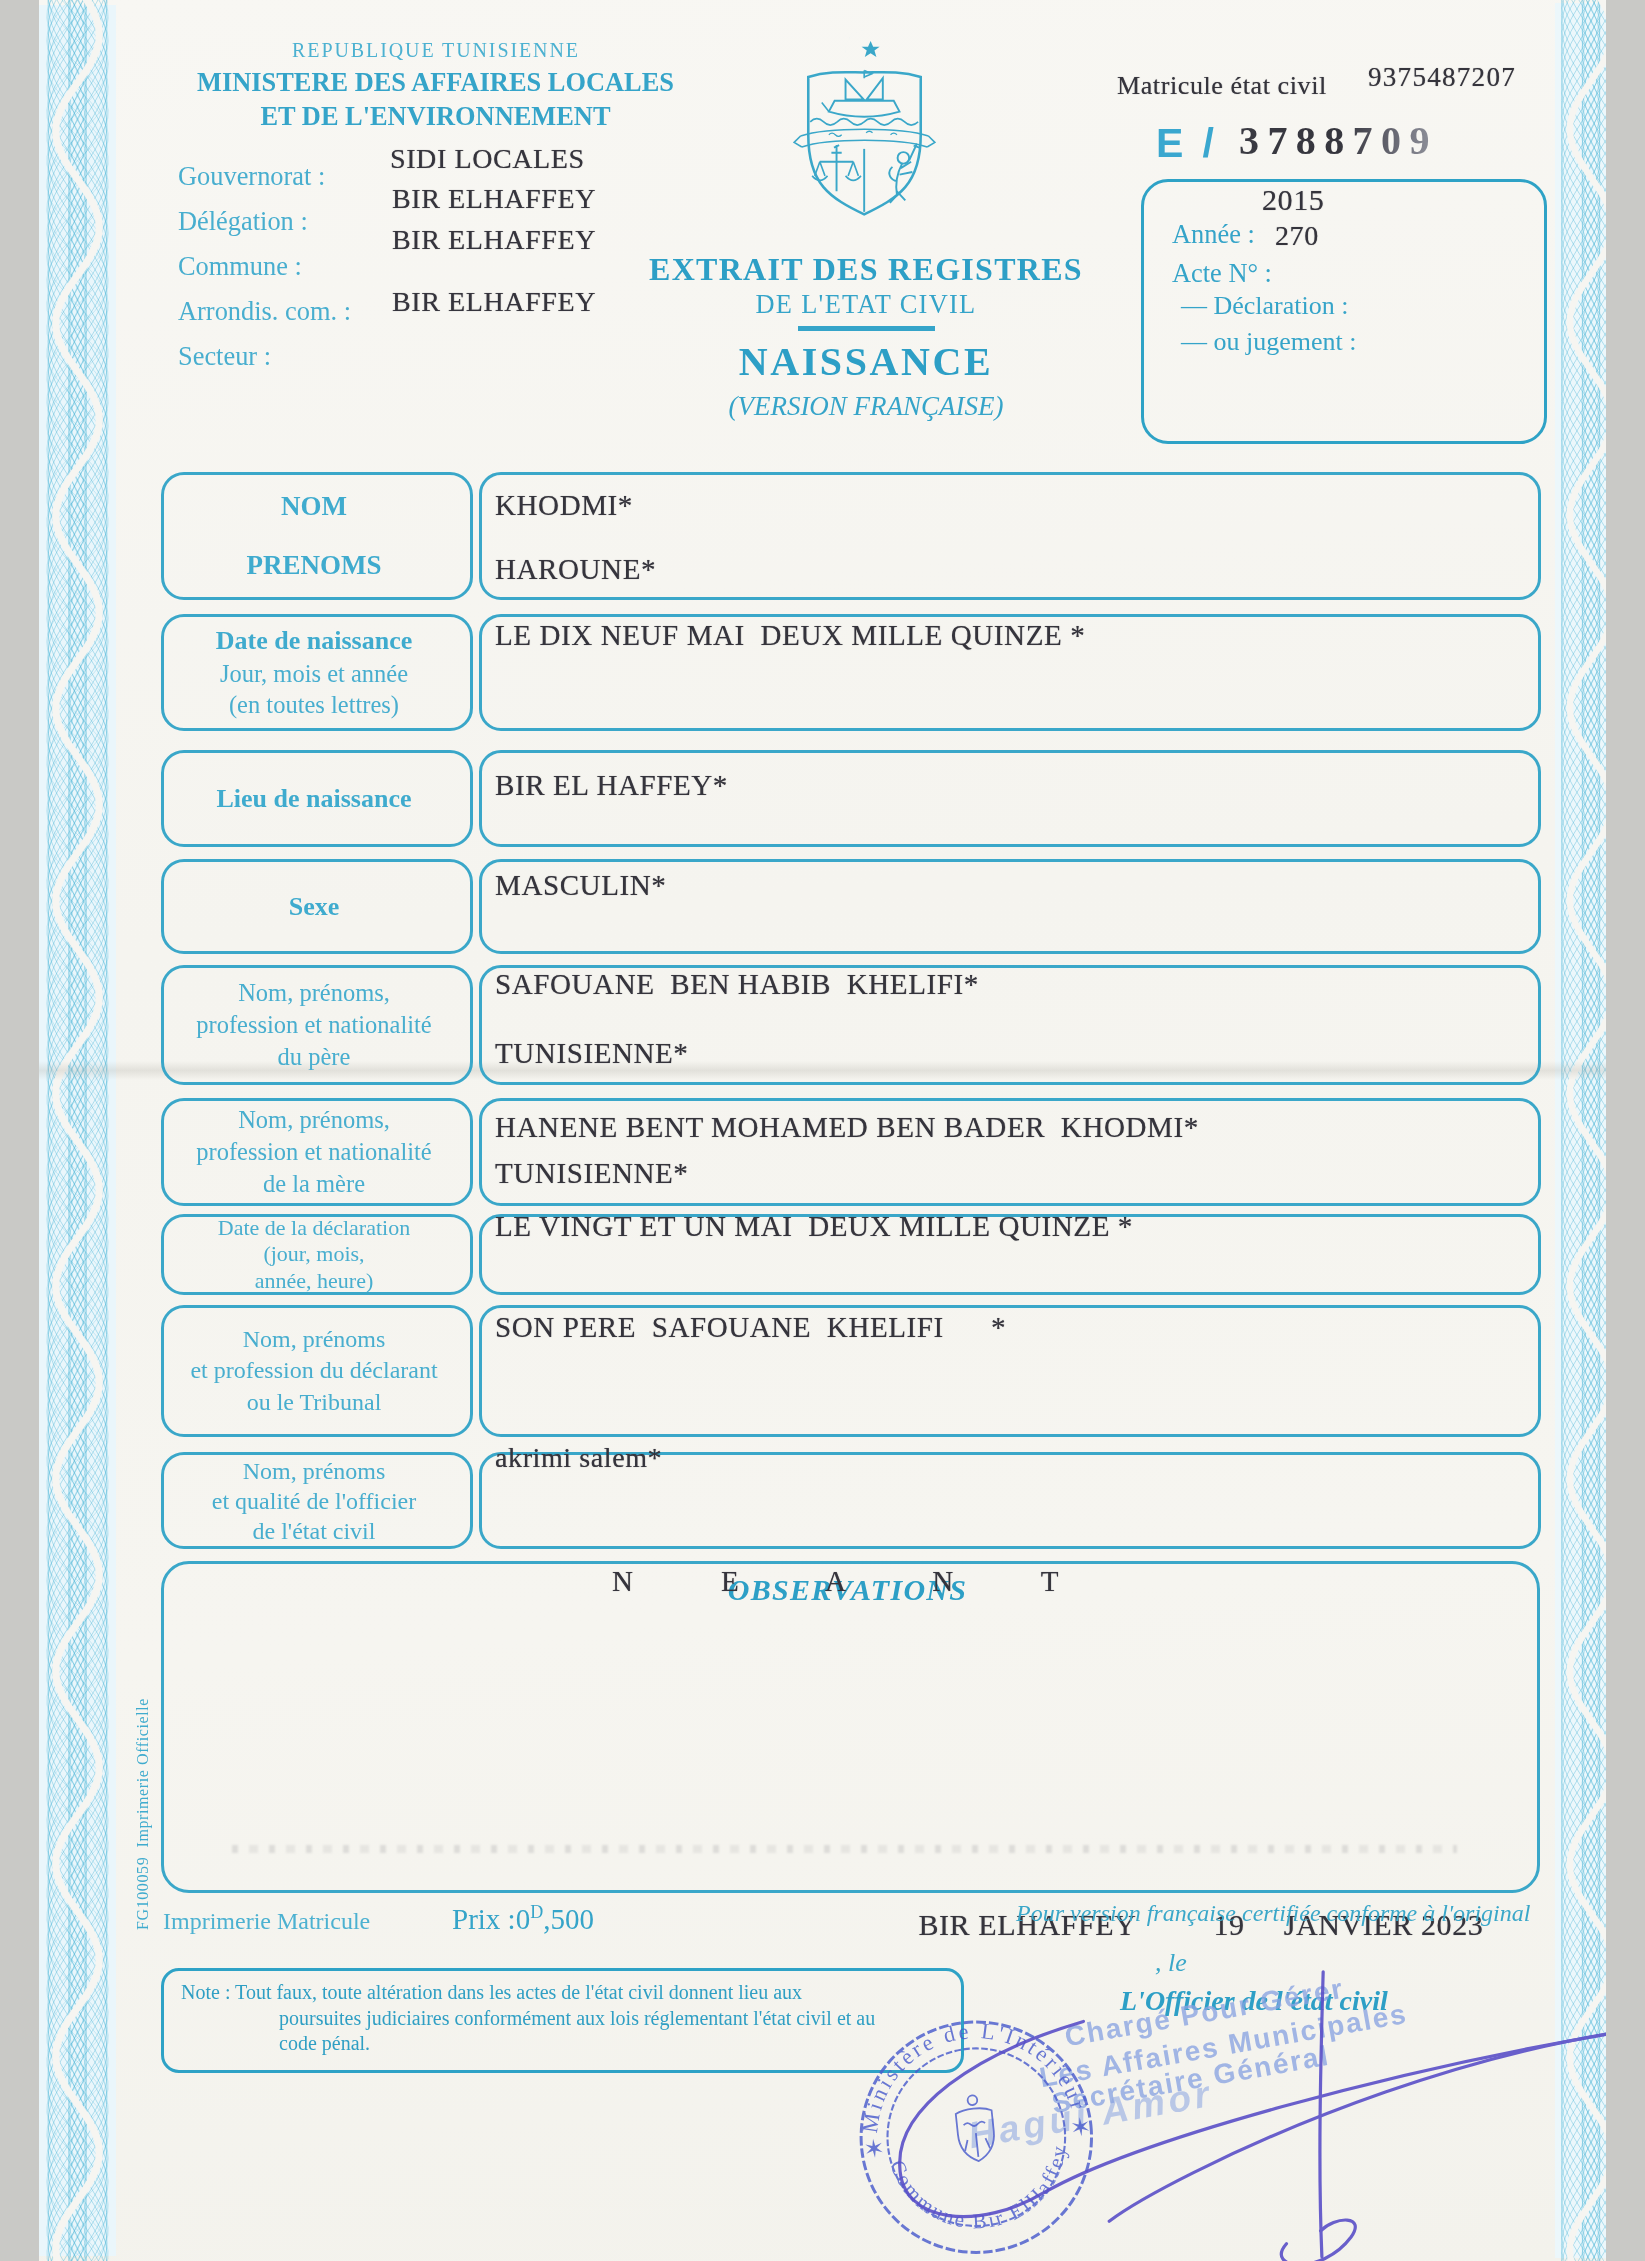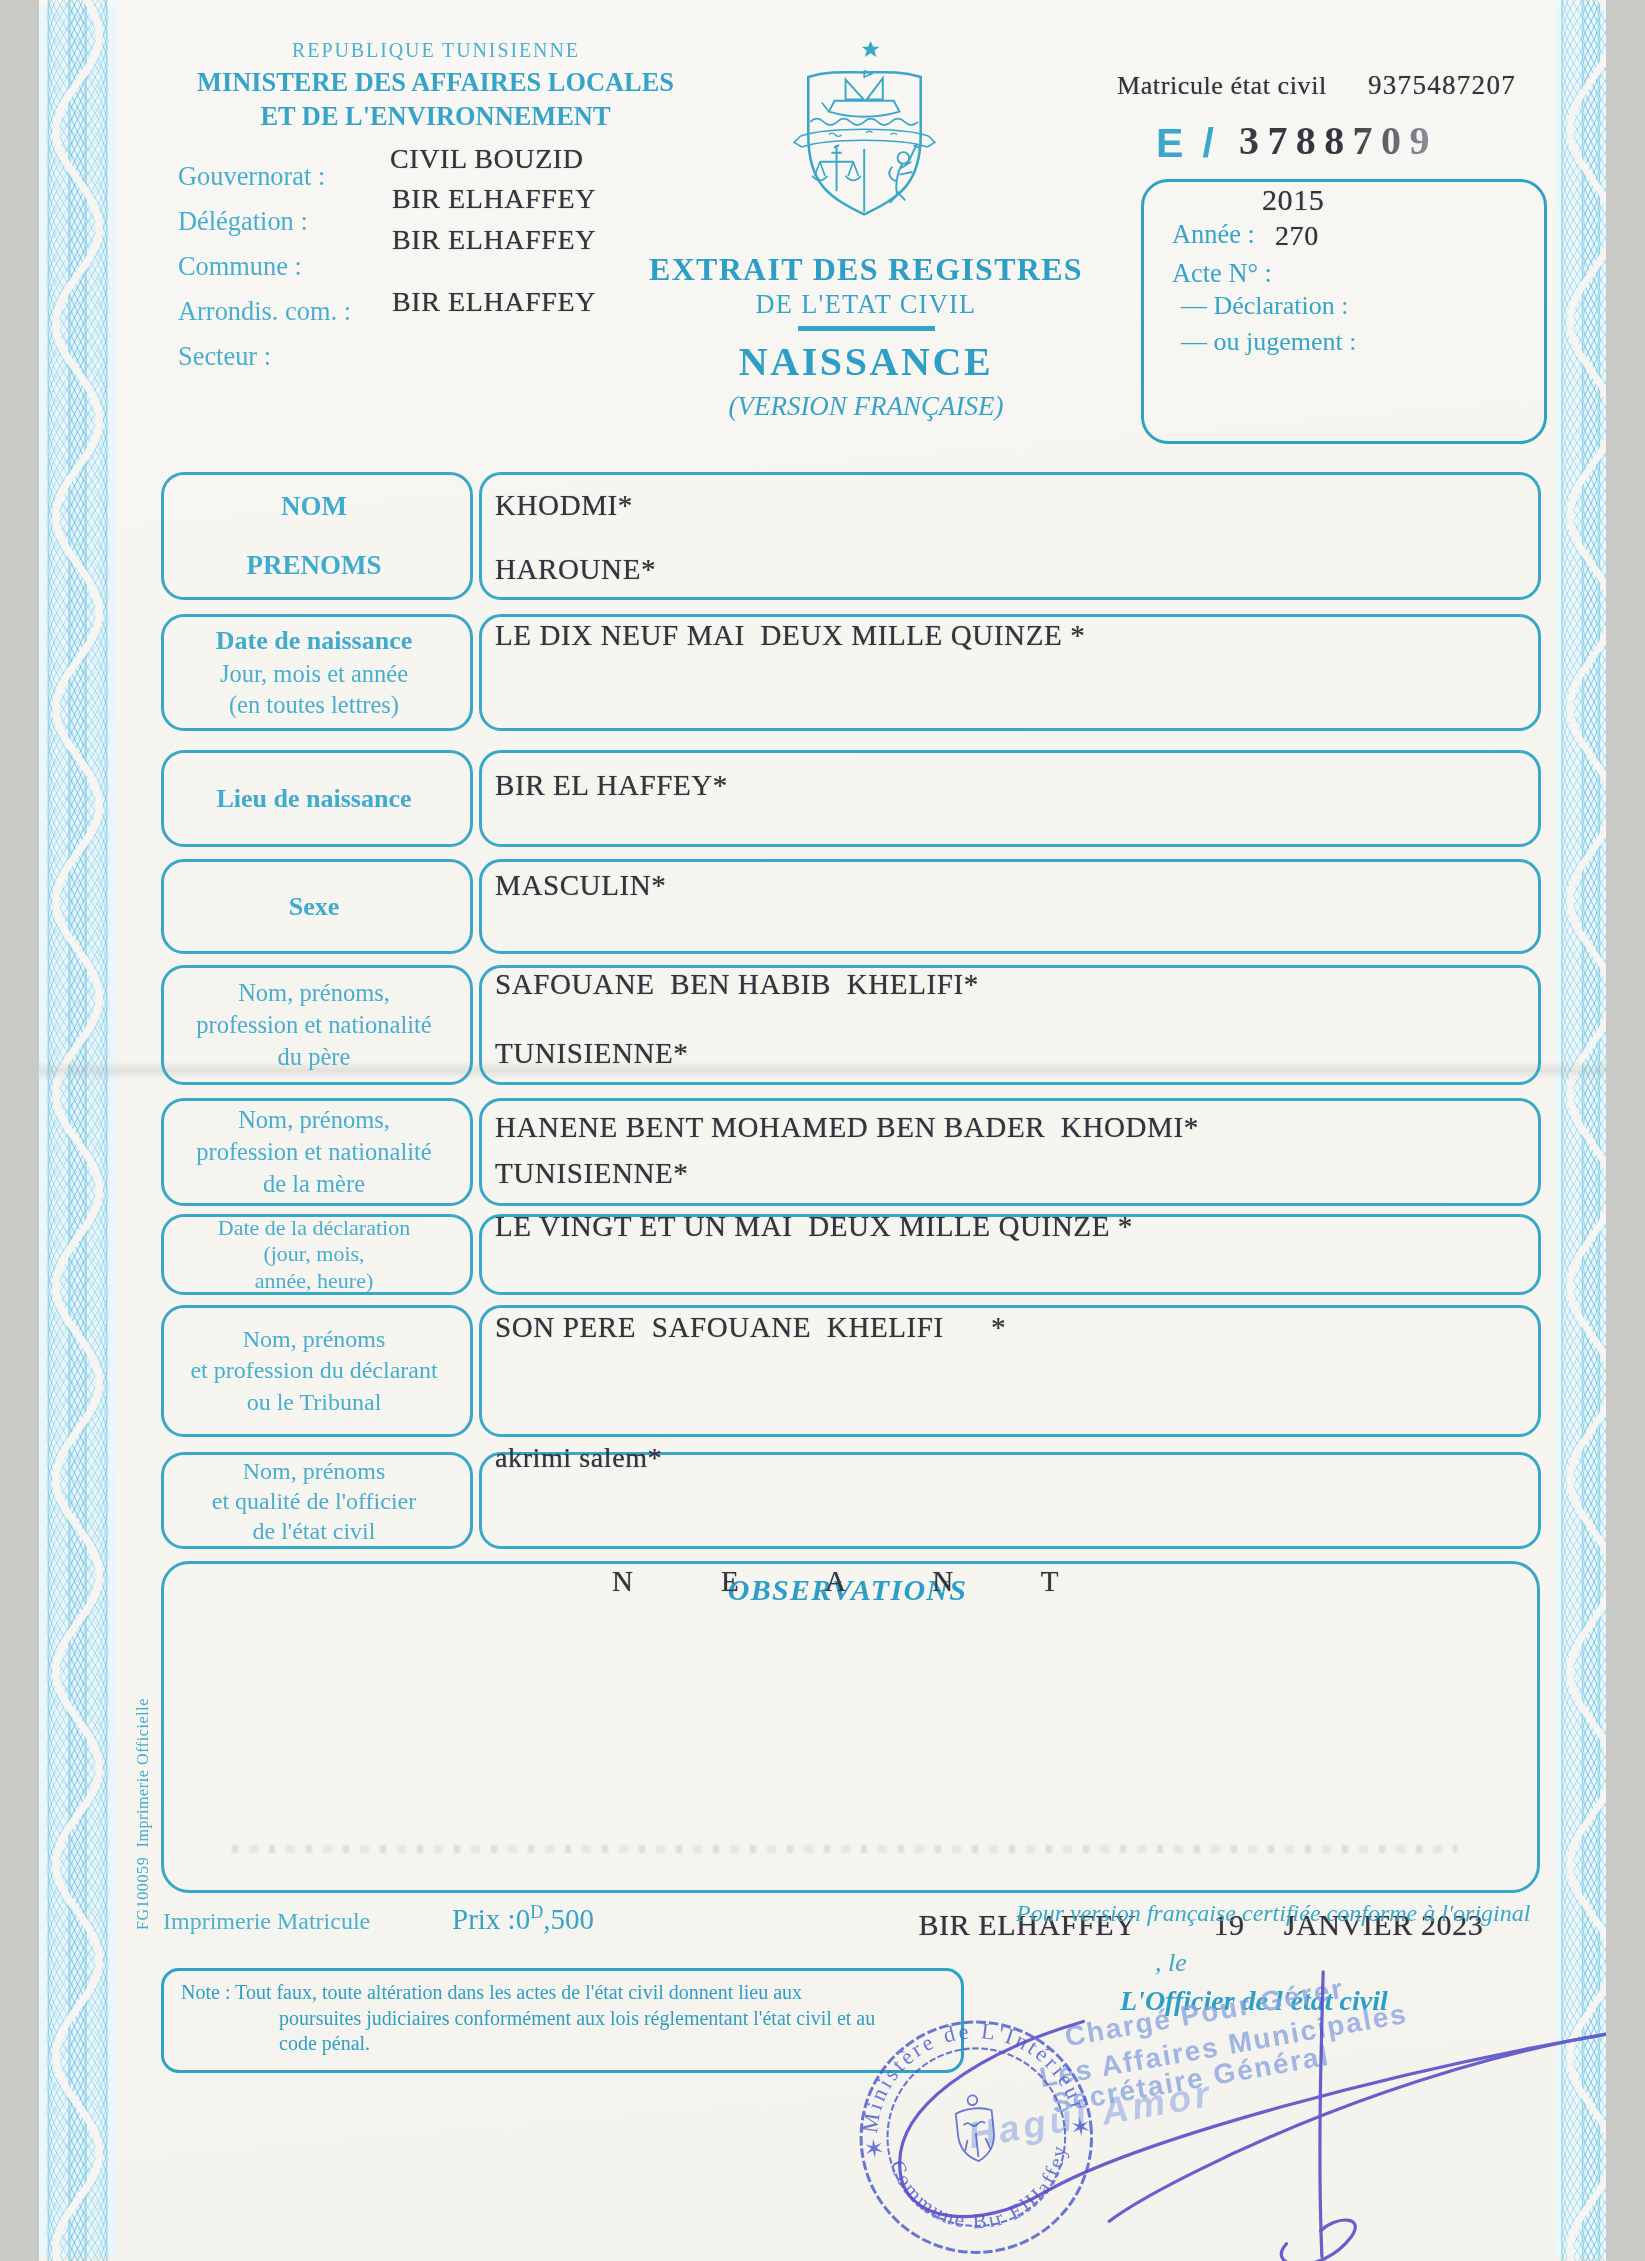--- a/index.html
+++ b/index.html
@@ -157,21 +157,21 @@
   <div class="abs ctr b teal" style="left:113px;top:67px;width:567px;font-size:26.4px;">MINISTERE DES AFFAIRES LOCALES</div>
   <div class="abs ctr b teal" style="left:113px;top:101px;width:567px;font-size:26.4px;">ET DE L'ENVIRONNEMENT</div>
 
   <div class="abs" style="left:139px;top:161px;font-size:26.4px;color:#48aecf;">
     <div style="margin-bottom:14px;">Gouvernorat :</div>
     <div style="margin-bottom:14px;">Délégation :</div>
     <div style="margin-bottom:14px;">Commune :</div>
     <div style="margin-bottom:14px;">Arrondis. com. :</div>
     <div>Secteur :</div>
   </div>
-  <div class="abs ink" style="left:351px;top:143px;font-size:28px;">CIVIL BOUZID</div>
+  <div class="abs ink" style="left:351px;top:143px;font-size:28px;">SIDI LOCALES</div>
   <div class="abs ink" style="left:353px;top:183px;font-size:28px;">BIR ELHAFFEY</div>
   <div class="abs ink" style="left:353px;top:224px;font-size:28px;">BIR ELHAFFEY</div>
   <div class="abs ink" style="left:353px;top:286px;font-size:28px;">BIR ELHAFFEY</div>
 
   <svg class="abs" style="left:750px;top:24.5px;" width="151" height="197" viewBox="0 0 235 305" stroke="#3aa7c9" fill="none" stroke-width="3">
     <path d="M117,8 A29,29 0 1 0 117,66 A23,23 0 1 1 117,8 Z" fill="#3aa7c9" stroke="none"></path>
     <polygon points="127,24 131,33 141,33 133,39 136,49 127,43 118,49 121,39 113,33 123,33" fill="#3aa7c9" stroke="none"></polygon>
     <path d="M30,80 C62,70 92,73 117,73 C142,73 172,70 205,80 L205,170 C205,248 170,268 117,294 C64,268 30,248 30,170 Z" stroke-width="4"></path>
     <path d="M62,134 Q117,150 172,134 L163,117 L71,117 Z"></path>
     <path d="M88,115 L88,84 L116,115 Z M146,115 L146,82 L121,115 Z"></path>
@@ -188,21 +188,21 @@
     </g>
   </svg>
 
   <div class="abs ctr b" style="left:569px;top:251px;width:516px;font-size:32px;letter-spacing:1.3px;color:#2d9fc6;">EXTRAIT DES REGISTRES</div>
   <div class="abs ctr" style="left:569px;top:289px;width:516px;font-size:26.4px;letter-spacing:1.3px;color:#35a4c9;">DE L'ETAT CIVIL</div>
   <div class="abs" style="left:759px;top:326px;width:137px;height:4.5px;background:#35a4c9;"></div>
   <div class="abs ctr b" style="left:569px;top:338px;width:516px;font-size:40px;letter-spacing:2.6px;color:#2d9fc6;">NAISSANCE</div>
   <div class="abs ctr i" style="left:569px;top:391px;width:516px;font-size:27px;color:#35a4c9;">(VERSION FRANÇAISE)</div>
 
   <div class="abs ink" style="left:1078px;top:71px;font-size:26px;">Matricule état civil</div>
-  <div class="abs ink" style="left:1329px;top:70px;font-size:27px;letter-spacing:1.3px;">9375487207</div>
+  <div class="abs ink" style="left:1329px;top:62px;font-size:27px;letter-spacing:1.3px;">9375487207</div>
 
   <div class="abs b" style="left:1117px;top:120px;font-size:41px;font-family:'Liberation Sans',sans-serif;color:#3aa7cf;letter-spacing:3.9px;">E /</div>
   <div class="abs fade-num" style="left:1200px;top:117px;font-size:40px;letter-spacing:8.4px;">3788709</div>
 
   <div class="abs" style="left:1102px;top:179px;width:400px;height:259px;border:3.9px solid #2ea2c6;border-radius:27px;"></div>
   <div class="abs ink" style="left:1223px;top:183px;font-size:30px;">2015</div>
   <div class="abs teal" style="left:1133px;top:219px;font-size:26.4px;">Année :</div>
   <div class="abs ink" style="left:1236px;top:220px;font-size:28px;">270</div>
   <div class="abs teal" style="left:1133px;top:258px;font-size:26.4px;">Acte N° :</div>
   <div class="abs teal" style="left:1142px;top:291px;font-size:26px;">— Déclaration :</div>

